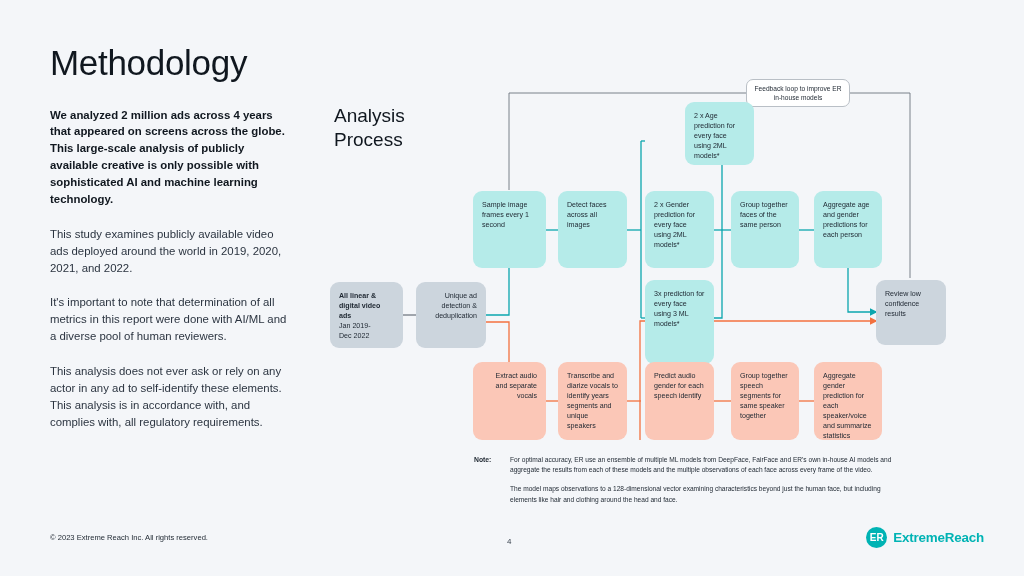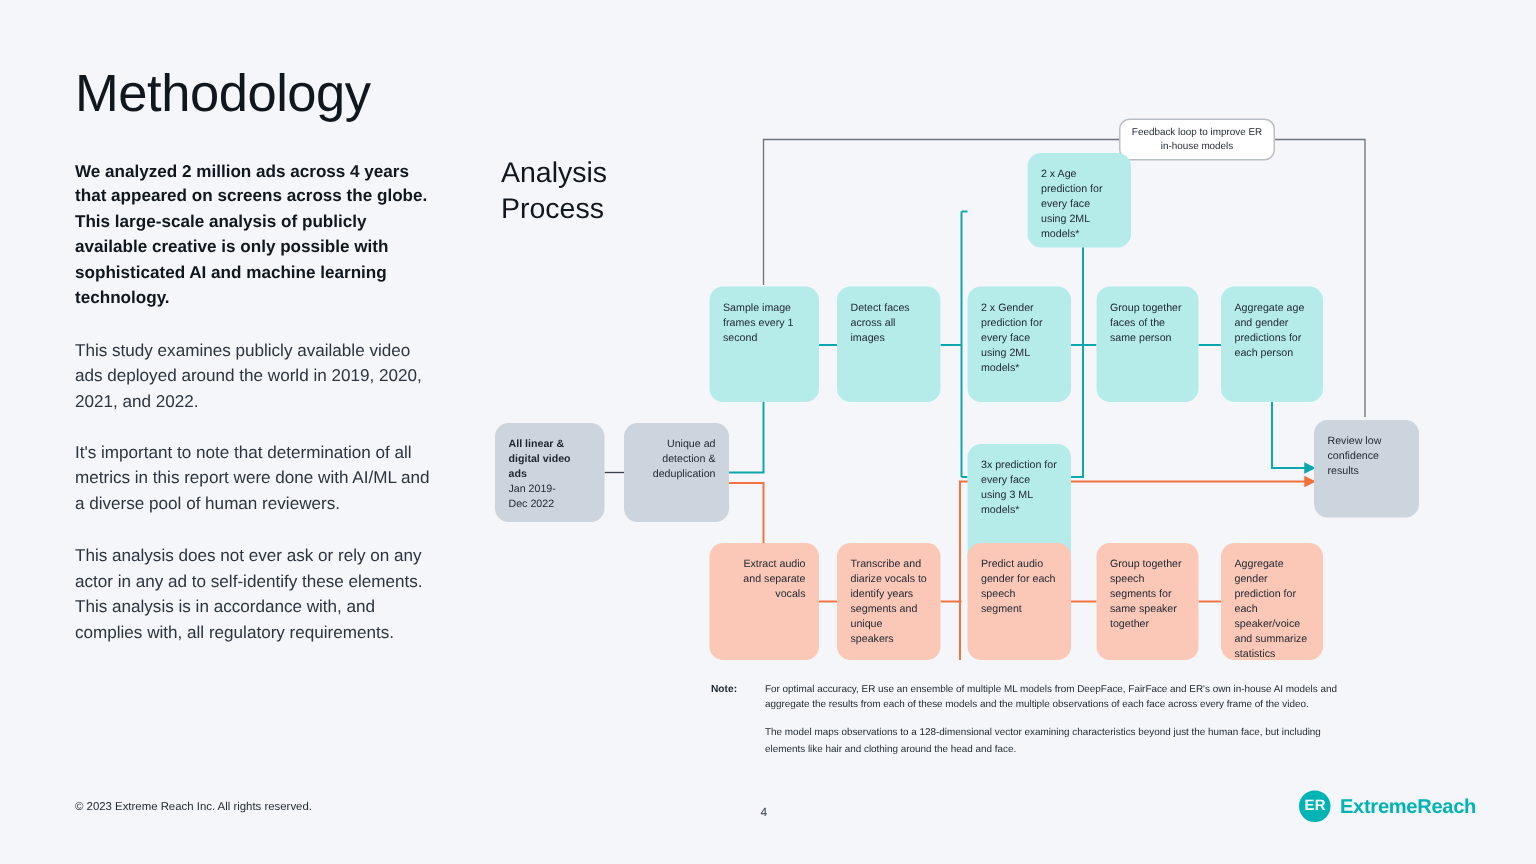--- a/index.html
+++ b/index.html
@@ -235,21 +235,21 @@
     </div>
 
     <div class="node teal" style="left:645px; top:102px; width:69px; height:63px;margin-left:40px;">
       <span>2 x Age prediction for every face using 2ML models*</span>
     </div>
 
     <div class="node teal" style="left:645px; top:191px; width:69px; height:77px;">
       <span>2 x Gender prediction for every face using 2ML models*</span>
     </div>
 
-    <div class="node teal" style="left:645px; top:280px; width:69px; height:84px;margin-top:16px;">
+    <div class="node teal" style="left:645px; top:280px; width:69px; height:84px;">
       <span>3x prediction for every face using 3 ML models*</span>
     </div>
 
     <div class="node teal" style="left:731px; top:191px; width:68px; height:77px;">
       <span>Group together faces of the same person</span>
     </div>
 
     <div class="node teal" style="left:814px; top:191px; width:68px; height:77px;">
       <span>Aggregate age and gender predictions for each person</span>
     </div>
@@ -260,21 +260,21 @@
 
     <div class="node peach" style="left:473px; top:362px; width:73px; height:78px;text-align:right;">
       <span>Extract audio and separate vocals</span>
     </div>
 
     <div class="node peach" style="left:558px; top:362px; width:69px; height:78px;">
       <span>Transcribe and diarize vocals to identify years segments and unique speakers</span>
     </div>
 
     <div class="node peach" style="left:645px; top:362px; width:69px; height:78px;">
-      <span>Predict audio gender for each speech segment</span>
+      <span>Predict audio gender for each speech identify</span>
     </div>
 
     <div class="node peach" style="left:731px; top:362px; width:68px; height:78px;">
       <span>Group together speech segments for same speaker together</span>
     </div>
 
     <div class="node peach" style="left:814px; top:362px; width:68px; height:78px;">
       <span>Aggregate gender prediction for each speaker/voice and summarize statistics</span>
     </div>
   </div>

